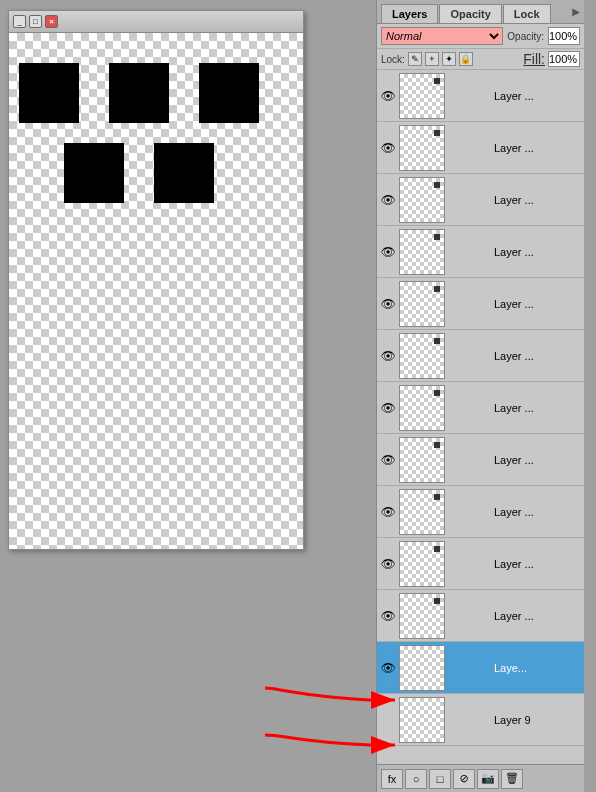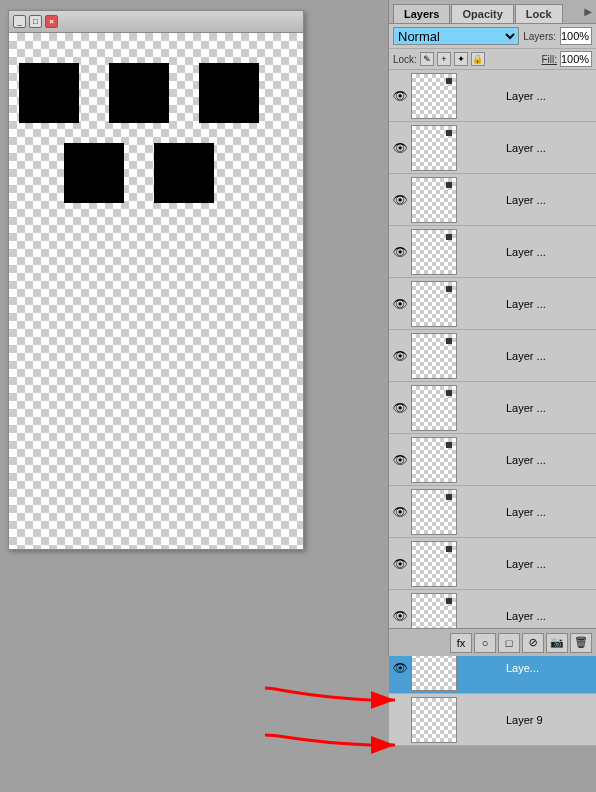--- a/index.html
+++ b/index.html
@@ -75,23 +75,23 @@
 
     .black-square {
       position: absolute;
       background: #000;
     }
 
     
     .layers-panel {
       position: absolute;
       top: 0;
-      right: 0;
+      right: 12px;
       width: 208px;
-      height: 656px;
+      height: 792px;
       background: #c8c8c8;
       border-left: 1px solid #888;
     }
 
     .panel-tabs {
       display: flex;
       background: #b0b0b0;
       border-bottom: 1px solid #888;
       height: 24px;
       align-items: flex-end;
@@ -128,23 +128,24 @@
       display: flex;
       align-items: center;
       padding: 3px 4px;
       gap: 4px;
       border-bottom: 1px solid #aaa;
     }
 
     .blend-select {
       flex: 1;
       height: 18px;
-      font-size: 13px;
-      background: #7dd3fc;
-      border: 1px solid #888;
+      font-size: 11px;
+      background: #fca5a5;
+      border: 1px solid #888;
+      font-style: italic;
     }
 
     .opacity-label {
       font-size: 10px;
       color: #333;
     }
 
     .opacity-value {
       width: 32px;
       height: 18px;
@@ -175,21 +176,21 @@
       border: 1px solid #888;
       background: #d8d8d8;
       display: flex;
       align-items: center;
       justify-content: center;
       font-size: 9px;
       cursor: pointer;
     }
 
     .fill-label {
-      font-size: 10px;
+      font-size: 14px;
       color: #333;
       margin-left: auto;
       text-decoration: underline;
     }
 
     .fill-value {
       width: 32px;
       height: 16px;
       font-size: 11px;
       background: white;
@@ -295,21 +296,20 @@
       bottom: 0;
       left: 0;
       right: 0;
       height: 28px;
       background: #b8b8b8;
       border-top: 1px solid #888;
       display: flex;
       align-items: center;
       padding: 0 4px;
       gap: 2px;
-      justify-content: flex-end;
     }
 
     .toolbar-btn {
       width: 22px;
       height: 20px;
       background: #d0d0d0;
       border: 1px solid #888;
       display: flex;
       align-items: center;
       justify-content: center;
@@ -352,21 +352,21 @@
     <div class="panel-tab active">Layers</div>
     <div class="panel-tab">Opacity</div>
     <div class="panel-tab">Lock</div>
     <div class="panel-tab-expand">▶</div>
   </div>
 
   <div class="blend-row">
     <select class="blend-select">
       <option>Normal</option>
     </select>
-    <span class="opacity-label">Layers:</span>
+    <span class="opacity-label">Opacity:</span>
     <input class="opacity-value" type="text" value="100%" readonly="" style="">
   </div>
 
   <div class="lock-row">
     <span class="lock-label">Lock:</span>
     <div class="lock-icon">✎</div>
     <div class="lock-icon">+</div>
     <div class="lock-icon">✦</div>
     <div class="lock-icon">🔒</div>
     <span class="fill-label">Fill:</span>

